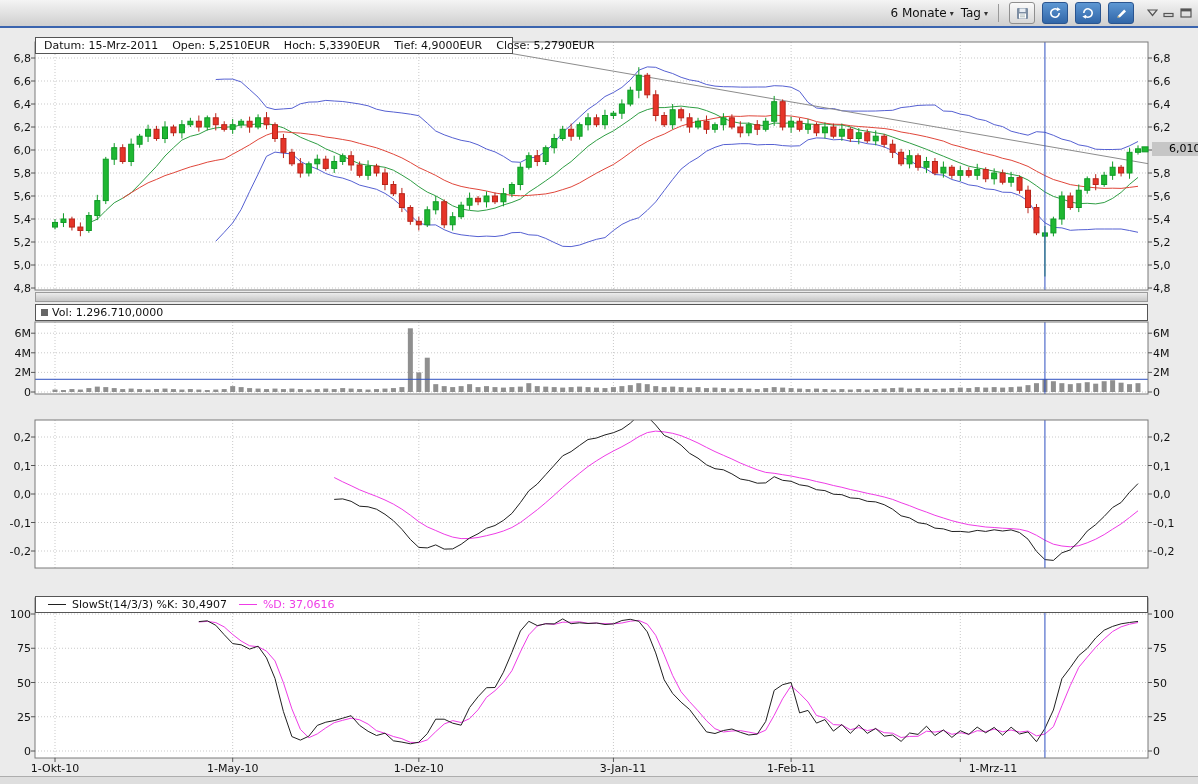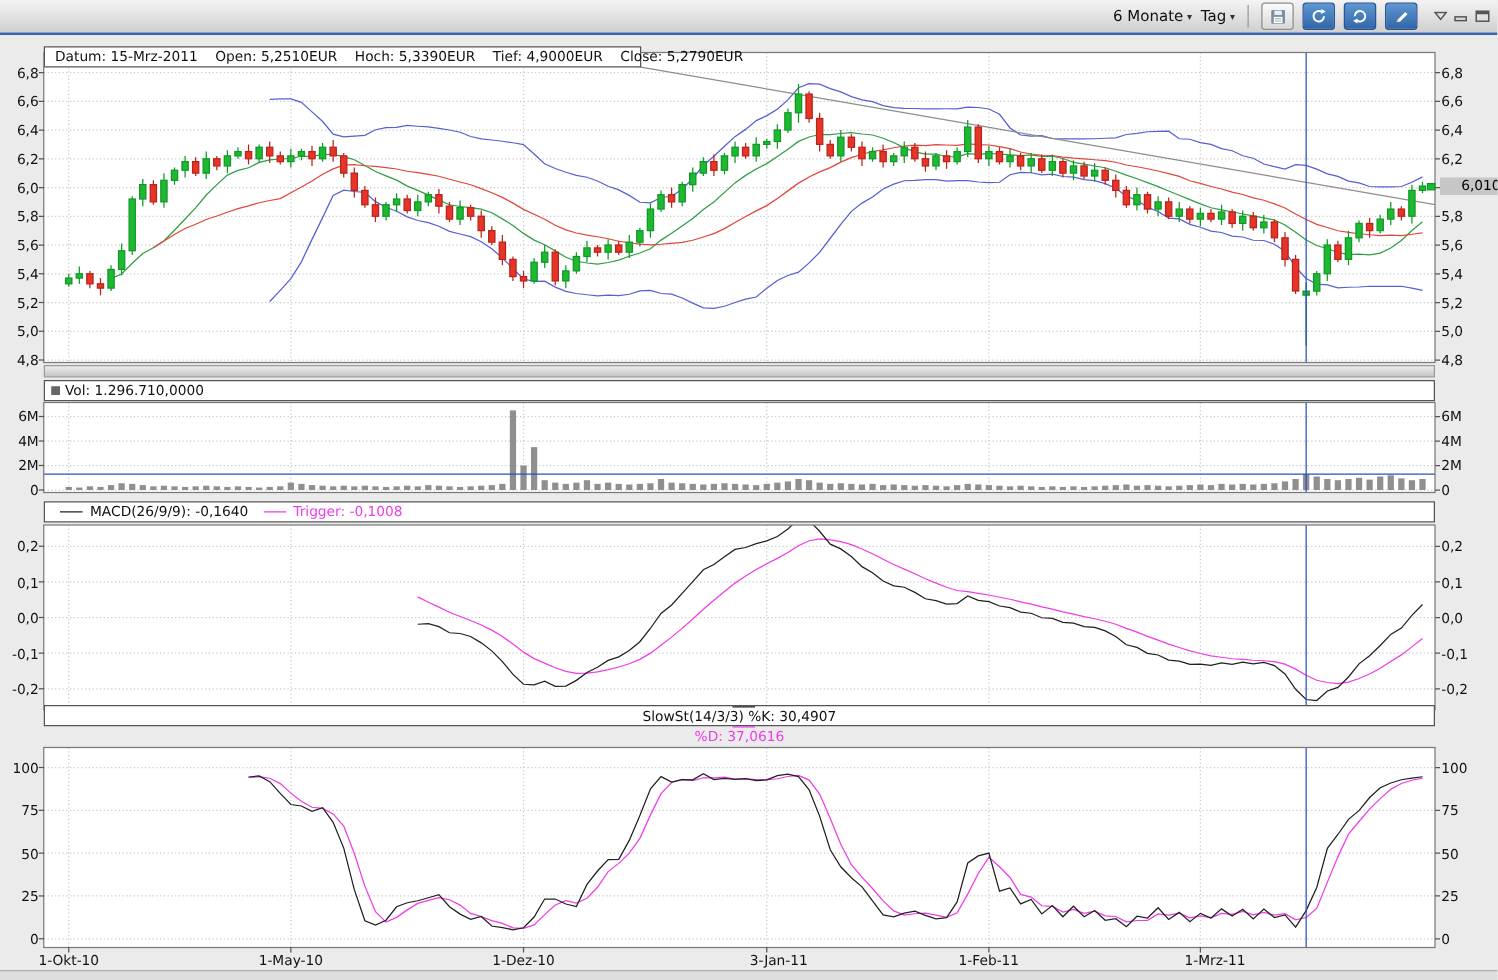--- a/index.html
+++ b/index.html
@@ -24,21 +24,21 @@
   .winctl{display:flex;align-items:center;gap:5px;margin-left:6px;}
 
   
   #charts{position:absolute;top:28px;left:0;}
   .hdrbox{position:absolute;left:35px;width:1111px;height:15px;background:#fff;border:1px solid #555;
     font-size:11px;line-height:15px;color:#111;display:flex;align-items:center;white-space:nowrap;}
   #info-bar{top:37px;width:476px;}
   #info-bar span{margin-left:8px;margin-right:6px;}
   #vol-header{top:304px;}
   #macd-header{top:401px;}
-  #stoch-header{top:564px;flex-direction:column;}
+  #stoch-header{top:596px;}
   .sq{width:7px;height:7px;background:#666;margin:0 4px 0 5px;display:inline-block;}
   .lsw{display:inline-block;width:18px;height:0;margin:0 6px 0 12px;}
   .lsw.black{border-top:1px solid #202020;}
   .lsw.magenta{border-top:1px solid #ee3ce6;}
   .magenta{color:#ee3ce6;}
 
   #splitter{position:absolute;left:35px;top:292px;width:1113px;height:10px;
     background:linear-gradient(#ececec,#c6c6c6);border:1px solid #9a9a9a;box-sizing:border-box;}
   #bottom-strip{position:absolute;left:0;top:776px;width:1198px;height:8px;
     background:#dedede;border-top:1px solid #adadad;}
@@ -662,26 +662,20 @@
     <span>Close: 5,2790EUR</span>
   </div>
 
   <div id="splitter"></div>
 
   <div id="vol-header" class="hdrbox">
     <span class="sq"></span>
     <span>Vol: 1.296.710,0000</span>
   </div>
 
-  <div id="macd-header" class="hdrbox">
-    <span class="lsw black"></span>
-    <span>MACD(26/9/9): -0,1640</span>
-    <span class="lsw magenta"></span>
-    <span class="magenta">Trigger: -0,1008</span>
-  </div>
 
   <div id="stoch-header" class="hdrbox">
     <span class="lsw black"></span>
     <span>SlowSt(14/3/3) %K: 30,4907</span>
     <span class="lsw magenta"></span>
     <span class="magenta">%D: 37,0616</span>
   </div>
 
   <div id="price-tag" style="top: 141.85px;">6,0100</div>
 
@@ -733,17 +727,17 @@
       <div class="axlbl right" style="top: 676.5px;">50</div>
       <div class="axlbl left" style="top: 710.75px;">25</div>
       <div class="axlbl right" style="top: 710.75px;">25</div>
       <div class="axlbl left" style="top: 745px;">0</div>
       <div class="axlbl right" style="top: 745px;">0</div>
       <div class="xlbl" style="left: 20px;">1-Okt-10</div>
       <div class="xlbl" style="left: 197.68px;">1-May-10</div>
       <div class="xlbl" style="left: 383.82px;">1-Dez-10</div>
       <div class="xlbl" style="left: 588px;">3-Jan-11</div>
       <div class="xlbl" style="left: 756.102px;">1-Feb-11</div>
-      <div class="xlbl" style="left: 937px; text-align: center;">1-Mrz-11</div>
+      <div class="xlbl" style="left: 958px; text-align: center;">1-Mrz-11</div>
     </div>
 
   <div id="bottom-strip"></div>
 </div>
 
 </body></html>

